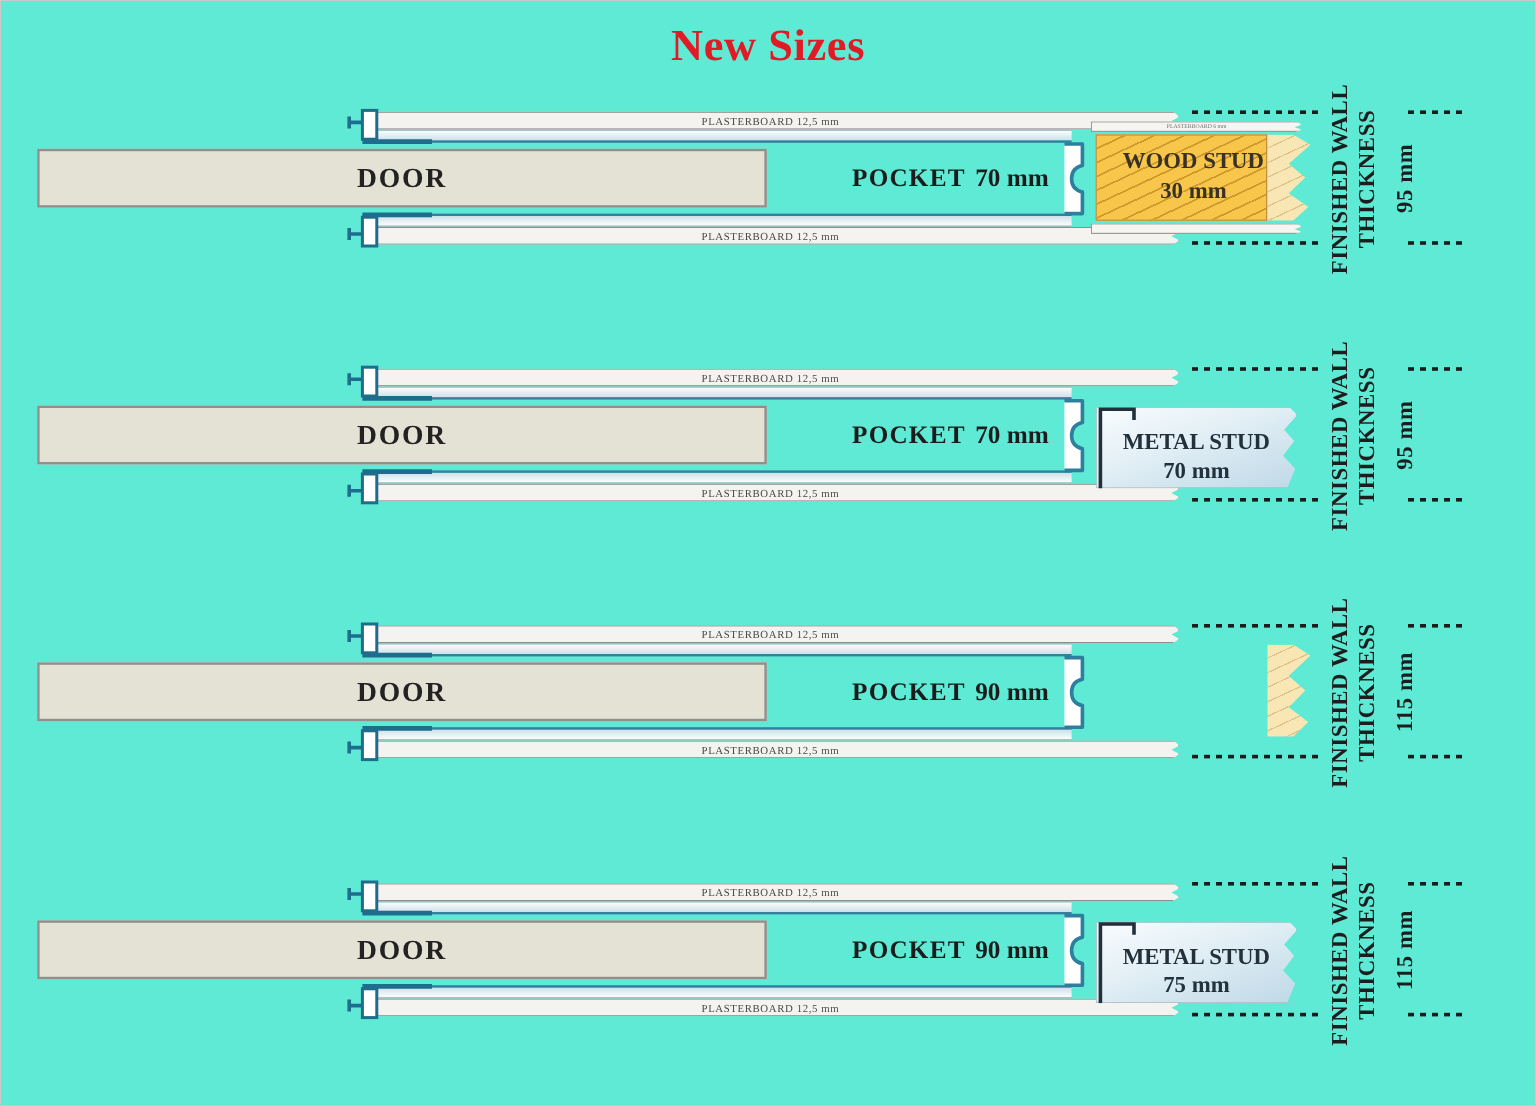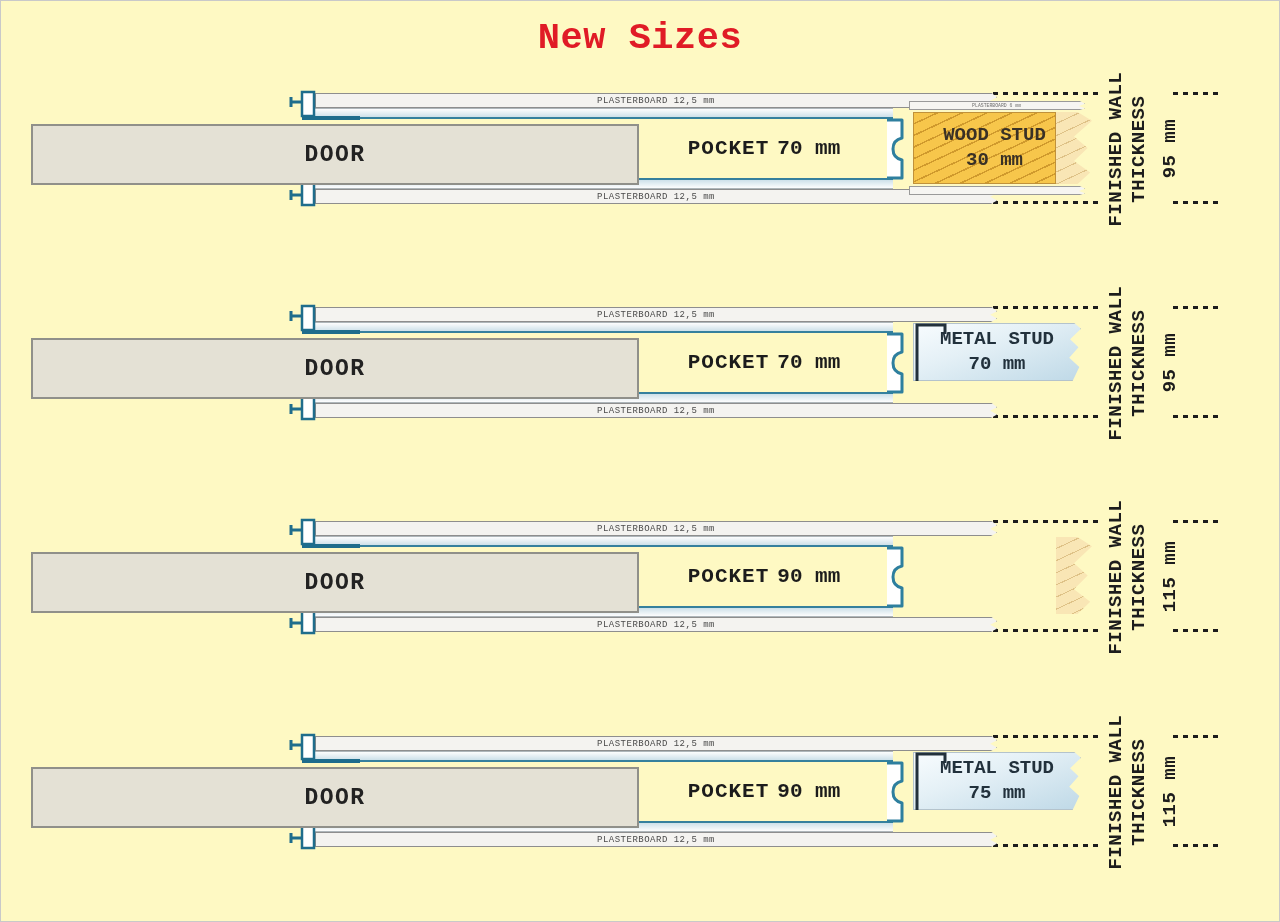--- a/index.html
+++ b/index.html
@@ -1,73 +1,73 @@
 <!DOCTYPE html>
 <html><head>
 <meta charset="utf-8">
 <style>
   html,body{margin:0;padding:0;background:#fff;}
-  .page{position:relative;width:1278px;height:920px;background:#fef9c3;border:1px solid #c9c9c9;
-        font-family:Liberation Mono, monospace;overflow:hidden;}
+  .page{position:relative;width:1278px;height:920px;background:#5eead4;border:1px solid #c9c9c9;
+        font-family:Liberation Serif, serif;overflow:hidden;}
   .title{position:absolute;top:16px;left:0;width:100%;text-align:center;
          font-size:37px;font-weight:800;color:#e01b26;letter-spacing:0.5px;}
   .row{position:absolute;left:0;width:1278px;height:112px;}
 
   
   .dash{position:absolute;height:3px;background:repeating-linear-gradient(90deg,#1c1c1c 0 5px,transparent 5px 10px);}
   .dash.seg-left{left:992px;width:110px;}
   .dash.seg-right{left:1172px;width:46px;}
   .dash.topline{top:-1px;}
   .dash.bottomline{top:108px;}
 
   
-  .pb{position:absolute;left:314px;width:682px;height:15px;background:#f4f3f0;
+  .pb{position:absolute;left:300px;width:682px;height:15px;background:#f4f3f0;
       border:1px solid #8e8e8e;box-sizing:border-box;display:flex;align-items:center;justify-content:center;
       clip-path:polygon(0 0,99.2% 0,100% 28%,99% 52%,100% 76%,99.1% 100%,0 100%);}
   .pb.top{top:0;}
   .pb.bottom{top:96px;}
   .pb-label{font-size:9px;color:#4a4a4a;letter-spacing:0.5px;}
 
   
   .rail{position:absolute;left:302px;width:590px;height:11px;box-sizing:border-box;}
   .rail.top{top:15px;background:linear-gradient(180deg,#fdfdfd 0%,#cde0e9 100%);
             border-top:1px solid #aeb6ba;border-bottom:2px solid #35809d;}
   .rail.bottom{top:85px;background:linear-gradient(0deg,#fdfdfd 0%,#cde0e9 100%);
             border-bottom:1px solid #aeb6ba;border-top:2px solid #35809d;}
 
   
-  .door{position:absolute;left:30px;top:31px;width:608px;height:61px;background:#e4e1d5;
+  .door{position:absolute;left:30px;top:31px;width:608px;height:49px;background:#e4e1d5;
         border:2px solid #90908a;box-sizing:border-box;display:flex;align-items:center;justify-content:center;}
   .door span{font-size:23px;font-weight:bold;letter-spacing:1.5px;color:#222222;}
 
   
-  .pocket-label{position:absolute;left:640px;top:31px;width:246px;height:49px;
+  .pocket-label{position:absolute;left:668px;top:31px;width:246px;height:49px;
         display:flex;align-items:center;justify-content:center;color:#1c1c1c;font-size:21px;}
   .pocket-label .pp{font-weight:600;letter-spacing:1px;}
   .pocket-label .ps{font-weight:800;margin-left:8px;}
 
   
   .cap{position:absolute;left:884px;top:24px;}
   .track{position:absolute;left:286px;}
   .track.toptrack{top:-5px;}
   .track.bottomtrack{top:80px;transform:scaleY(-1);}
 
   
   .stud{position:absolute;left:912px;display:flex;flex-direction:column;align-items:center;justify-content:center;box-sizing:border-box;}
   .stud .l1,.stud .l2{font-weight:800;font-size:19px;line-height:1.3;}
   .stud.wood{width:143px;border:1px solid #c0913a;
       background:repeating-linear-gradient(155deg,rgba(176,118,20,0) 0 9px,rgba(176,118,20,.55) 9px 10.5px),#f7c64b;}
   .stud.wood .l1,.stud.wood .l2{color:#3a3126;margin-left:20px;}
   .wood-tail{position:absolute;left:1055px;width:36px;
       background:repeating-linear-gradient(155deg,rgba(190,150,80,0) 0 10px,rgba(190,150,80,.45) 10px 11px),#f9e6b5;
       clip-path:polygon(0 0,60% 0,100% 12%,50% 34%,88% 50%,50% 68%,95% 84%,60% 100%,0 100%);}
-  .stud.metal{width:168px;top:16px;height:58px;
+  .stud.metal{width:168px;top:32px;height:68px;
       background:linear-gradient(160deg,#f8fcfe 0%,#e4f0f6 40%,#bfd9e7 100%);
       border:1px solid #b4c3cc;
-      clip-path:polygon(0 0,96% 0,100% 10%,93.5% 28%,98.5% 42%,93% 60%,99% 76%,95% 100%,0 100%);}
+      clip-path:polygon(0 0,96% 0,100% 10%,93.5% 28%,98.5% 42%,93% 60%,99% 76%,95% 100%,0 100%);justify-content:flex-end;}
   .stud.metal .l1,.stud.metal .l2{color:#22313c;}
   .bracket{position:absolute;left:-2px;top:-2px;}
 
   
   .thinboard{position:absolute;left:908px;width:176px;height:9px;background:#f6f5f2;
       border:1px solid #9a9a9a;box-sizing:border-box;display:flex;align-items:center;justify-content:center;
       clip-path:polygon(0 0,97% 0,100% 30%,96.5% 55%,100% 80%,97% 100%,0 100%);}
   .thinboard.topthin{top:8px;}
   .thinboard.botthin{top:93px;}
   .tiny{font-size:6px;color:#6f6f6f;transform:scale(.8);white-space:nowrap;}

